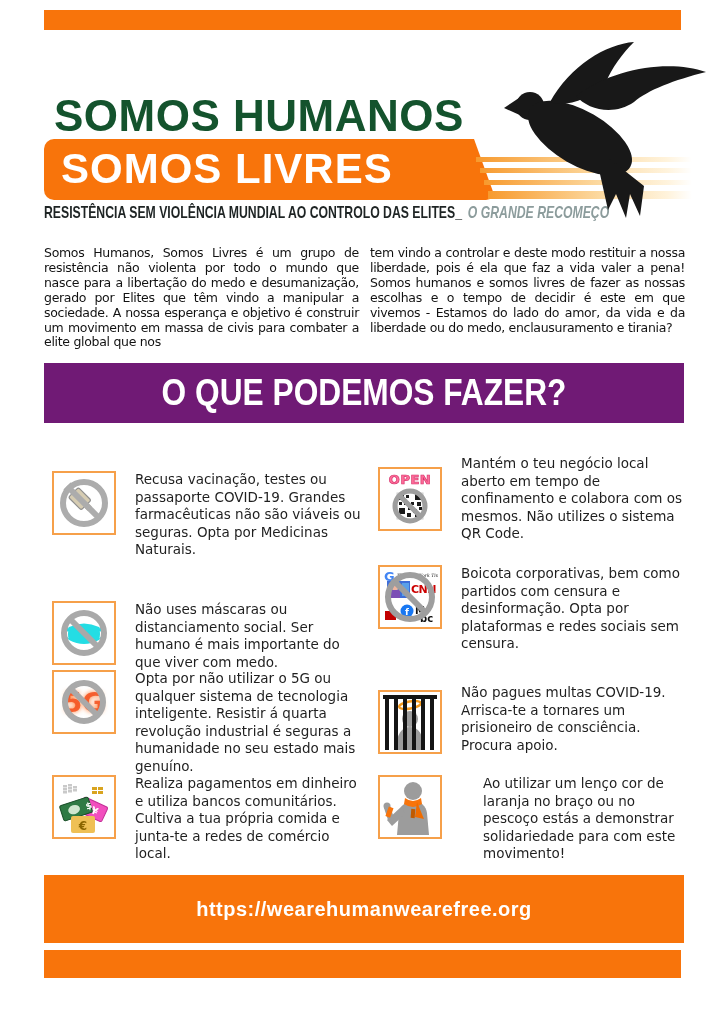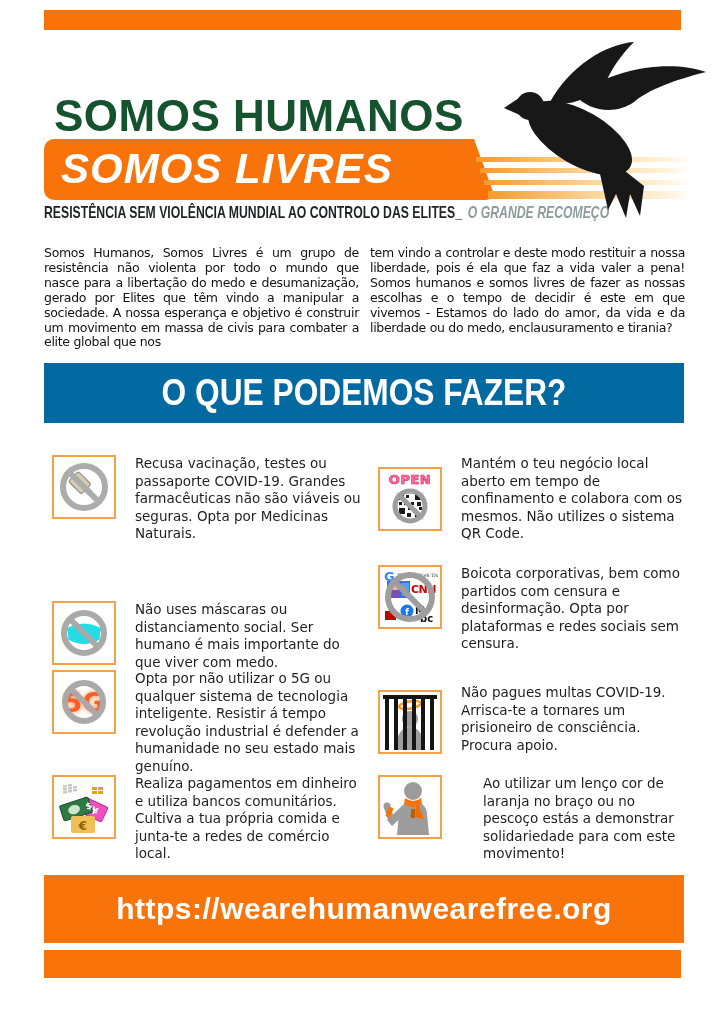--- a/index.html
+++ b/index.html
@@ -6,41 +6,41 @@
   .page{position:relative;width:724px;height:1024px;background:#fff;overflow:hidden;
         font-family:"DejaVu Sans",sans-serif;}
   .bar{position:absolute;left:44px;width:637px;background:#F8740B;}
   .top-bar{top:10px;height:20px;}
   .bottom-bar{top:950px;height:28px;}
   .main-title{position:absolute;left:54px;top:94px;font-family:"Liberation Sans",sans-serif;
         font-weight:bold;font-size:44px;line-height:1;color:#14532d;letter-spacing:0.5px;}
   .livres-banner{position:absolute;left:44px;top:139px;width:452px;height:61px;background:#F8740B;
         border-radius:10px;clip-path:polygon(0 0,430px 0,452px 61px,0 61px);}
   .livres-banner span{display:block;padding-left:17px;font-family:"Liberation Sans",sans-serif;
-        font-weight:bold;font-size:42px;line-height:60px;color:#fff;letter-spacing:1px;font-style:italic;}
+        font-weight:bold;font-size:42px;line-height:60px;color:#fff;letter-spacing:1px;}
   .stripe{position:absolute;background:linear-gradient(90deg,#F79A2E 0%,#FCD9A0 55%,#FFF3DC 88%,#fff 100%);z-index:1;}
   .bird{position:absolute;left:502px;top:38px;width:208px;height:182px;z-index:3;}
   .subtitle{position:absolute;left:44px;top:203px;white-space:nowrap;font-family:"Liberation Sans",sans-serif;
         font-weight:bold;font-size:17px;transform:scaleX(0.72);transform-origin:left center;color:#1E2424;}
   .subtitle .accent{font-style:italic;color:#8C9C9C;margin-left:8px;}
   .intro-col{position:absolute;top:246px;width:315px;font-weight:normal;font-size:12.5px;line-height:14.9px;
         letter-spacing:-0.3px;color:#121212;text-align:justify;}
   .intro-left{left:44px;} .intro-right{left:370px;}
-  .section-banner{position:absolute;left:44px;top:363px;width:640px;height:60px;background:#0369a1;
+  .section-banner{position:absolute;left:44px;top:363px;width:640px;height:60px;background:#701a75;
         display:flex;align-items:center;justify-content:center;}
   .section-banner span{font-family:"Liberation Sans",sans-serif;font-weight:bold;font-size:36px;color:#fff;
         transform:scaleX(0.88);letter-spacing:0px;}
   .item{position:absolute;display:flex;gap:19px;width:316px;align-items:flex-start;}
   .icon-box{flex:0 0 auto;width:60px;height:60px;border:2px solid #F6A04A;background:#fff;
         display:flex;align-items:center;justify-content:center;}
   .icon-box svg{width:56px;height:56px;display:block;}
   .item-text{flex:1;font-size:13.5px;line-height:17.5px;color:#1f1f1f;}
   .url-banner{position:absolute;left:44px;top:875px;width:640px;height:68px;background:#F8740B;
         display:flex;align-items:center;justify-content:center;}
-  .url-banner span{font-family:"Liberation Sans",sans-serif;font-weight:bold;font-size:30px;color:#fff;letter-spacing:0.5px;}
+  .url-banner span{font-family:"Liberation Sans",sans-serif;font-weight:bold;font-size:20px;color:#fff;letter-spacing:0.5px;}
 </style>
 </head>
 <body>
 
 <div class="page">
 
   <div class="bar top-bar"></div>
 
   <div class="main-title">SOMOS HUMANOS</div>
 
@@ -68,21 +68,21 @@
     <span>RESISTÊNCIA SEM VIOLÊNCIA MUNDIAL AO CONTROLO DAS ELITES_</span><span class="accent">O GRANDE RECOMEÇO</span>
   </div>
 
   <div class="intro-col intro-left">Somos Humanos, Somos Livres é um grupo de resistência não violenta por todo o mundo que nasce para a libertação do medo e desumanização, gerado por Elites que têm vindo a manipular a sociedade. A nossa esperança e objetivo é construir um movimento em massa de civis para combater a elite global que nos</div>
   <div class="intro-col intro-right">tem vindo a controlar e deste modo restituir a nossa liberdade, pois é ela que faz a vida valer a pena! Somos humanos e somos livres de fazer as nossas escolhas e o tempo de decidir é este em que vivemos - Estamos do lado do amor, da vida e da liberdade ou do medo, enclausuramento e tirania?</div>
 
   <div class="section-banner">
     <span>O QUE PODEMOS FAZER?</span>
   </div>
 
-  <div class="item" style="left:52px;top:455px;">
+  <div class="item" style="left:52px;top:471px;">
     <div class="icon-box">
       <svg viewBox="0 0 56 56">
         <g transform="rotate(-45 28 28)">
           <rect x="23" y="4" width="10" height="3" fill="#9C9C9C"></rect>
           <rect x="26.5" y="7" width="3" height="7" fill="#9C9C9C"></rect>
           <rect x="21" y="13" width="14" height="18" rx="2" fill="#D6CCB2" stroke="#8F8F8F" stroke-width="1.2"></rect>
           <rect x="25" y="31" width="6" height="5" fill="#BDB49B"></rect>
           <line x1="28" y1="36" x2="28" y2="50" stroke="#8F8F8F" stroke-width="1.6"></line>
         </g>
         <circle cx="28" cy="28" r="21" fill="none" stroke="#ACACAC" stroke-width="6"></circle>
@@ -161,21 +161,21 @@
           <filter id="glow5g" x="-50%" y="-50%" width="200%" height="200%">
               <feGaussianBlur stdDeviation="2.6"></feGaussianBlur>
             </filter>
         </defs>
         <text x="28" y="38" text-anchor="middle" font-size="27" font-weight="bold" fill="#FF7A30" filter="url(#glow5g)">5G</text>
         <text x="28" y="38" text-anchor="middle" font-size="27" font-weight="bold" fill="#F4501E" opacity="0.85">5G</text>
         <circle cx="28" cy="28" r="19" fill="none" stroke="#A9A9A9" stroke-width="6"></circle>
         <line x1="15" y1="15" x2="41" y2="41" stroke="#A9A9A9" stroke-width="6"></line>
       </svg>
     </div>
-    <div class="item-text">Opta por não utilizar o 5G ou qualquer sistema de tecnologia inteligente. Resistir á tempo revolução industrial é defender a humanidade no seu estado mais genuíno.</div>
+    <div class="item-text">Opta por não utilizar o 5G ou qualquer sistema de tecnologia inteligente. Resistir á quarta revolução industrial é seguras a humanidade no seu estado mais genuíno.</div>
   </div>
 
   <div class="item" style="left:378px;top:684px;align-items:flex-end;">
     <div class="icon-box">
       <svg viewBox="0 0 56 56">
         <ellipse cx="28" cy="11" rx="11" ry="3.6" fill="none" stroke="#F59B20" stroke-width="2.4" transform="rotate(-10 28 11)"></ellipse>
         <circle cx="28" cy="25" r="8" fill="#9C9C9C"></circle>
         <path d="M14,56 C14,40 20,33 28,33 C36,33 42,40 42,56 Z" fill="#9C9C9C"></path>
         <rect x="1" y="1" width="54" height="4" fill="#141414"></rect>
         <g fill="#141414">

